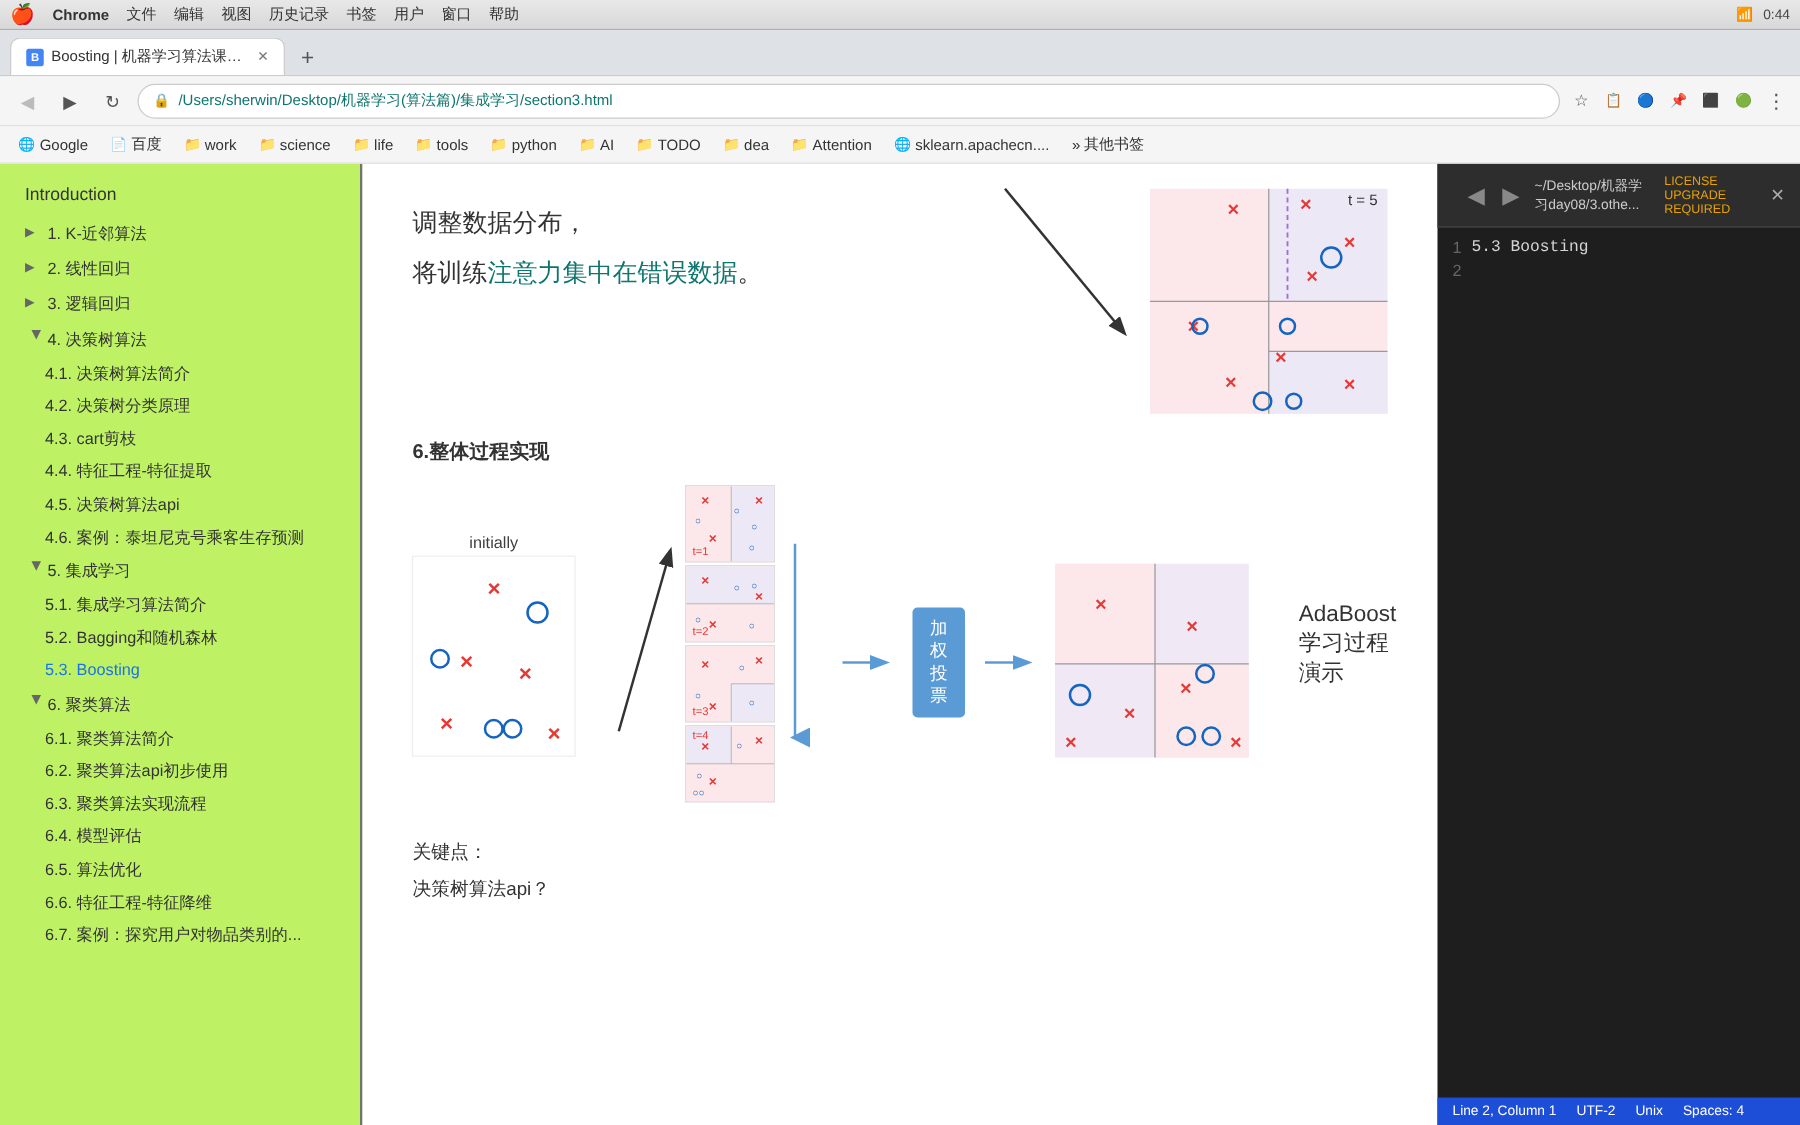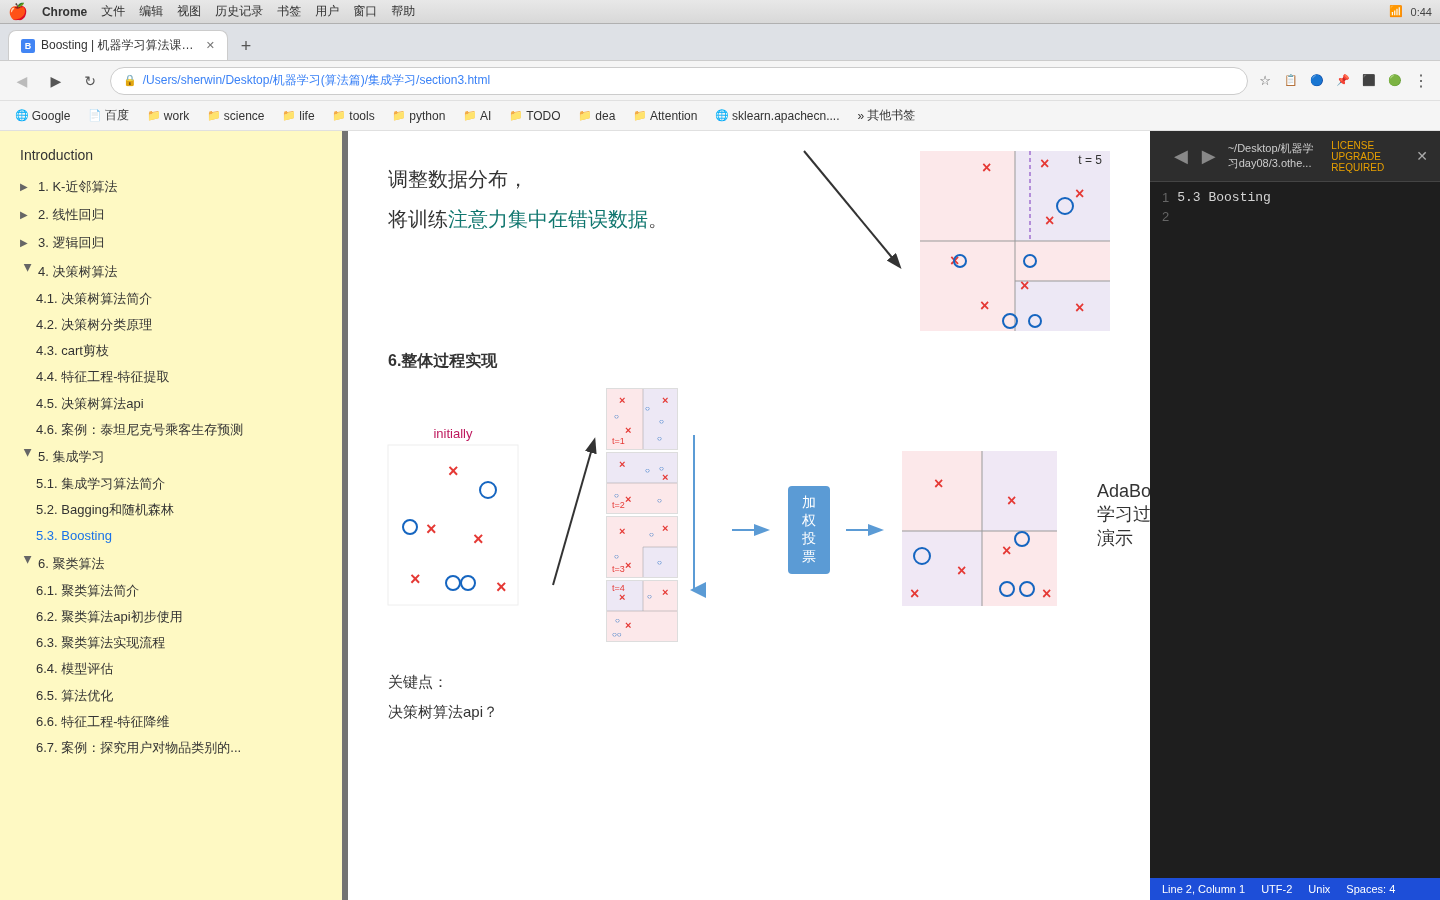--- a/index.html
+++ b/index.html
@@ -73,21 +73,21 @@
       border: 1px solid #ccc;
       background: white;
       padding: 0 12px;
       font-size: 12px;
       color: #333;
       display: flex;
       align-items: center;
       gap: 6px;
     }
     .url-bar .lock { color: #4caf50; font-size: 11px; }
-    .url-bar .url-text { color: #3b82f6; font-size: 12px; }
+    .url-bar .url-text { color: #0f766e; font-size: 12px; }
     .url-right-icons { display: flex; align-items: center; gap: 4px; }
     .url-icon { width: 22px; height: 22px; border-radius: 50%; display: flex; align-items: center; justify-content: center; cursor: pointer; color: #555; font-size: 13px; }
 
     
     .bookmarks-bar {
       height: 30px;
       background: #f5f5f5;
       display: flex;
       align-items: center;
       padding: 0 8px;
@@ -110,23 +110,23 @@
 
     
     .main-area {
       display: flex;
       flex: 1;
       overflow: hidden;
     }
 
     
     .sidebar {
-      width: 348px;
-      background: #fef9c3;
-      border-right: 6px solid #737373;
+      width: 290px;
+      background: #bef264;
+      border-right: 2px solid #737373;
       overflow-y: auto;
       padding: 10px 0;
       flex-shrink: 0;
     }
     .sidebar-title {
       padding: 6px 20px 10px;
       font-size: 14px;
       font-weight: 500;
       color: #333;
     }
@@ -251,21 +251,21 @@
       font-weight: 500;
       color: #333;
     }
 
     
     svg { overflow: visible; }
 
     
     .initially-label {
       font-size: 13px;
-      color: #be185d;
+      color: #404040;
       margin-bottom: 4px;
     }
 
     
     .top-diagram {
       display: flex;
       gap: 16px;
       margin-bottom: 20px;
       align-items: flex-start;
     }

